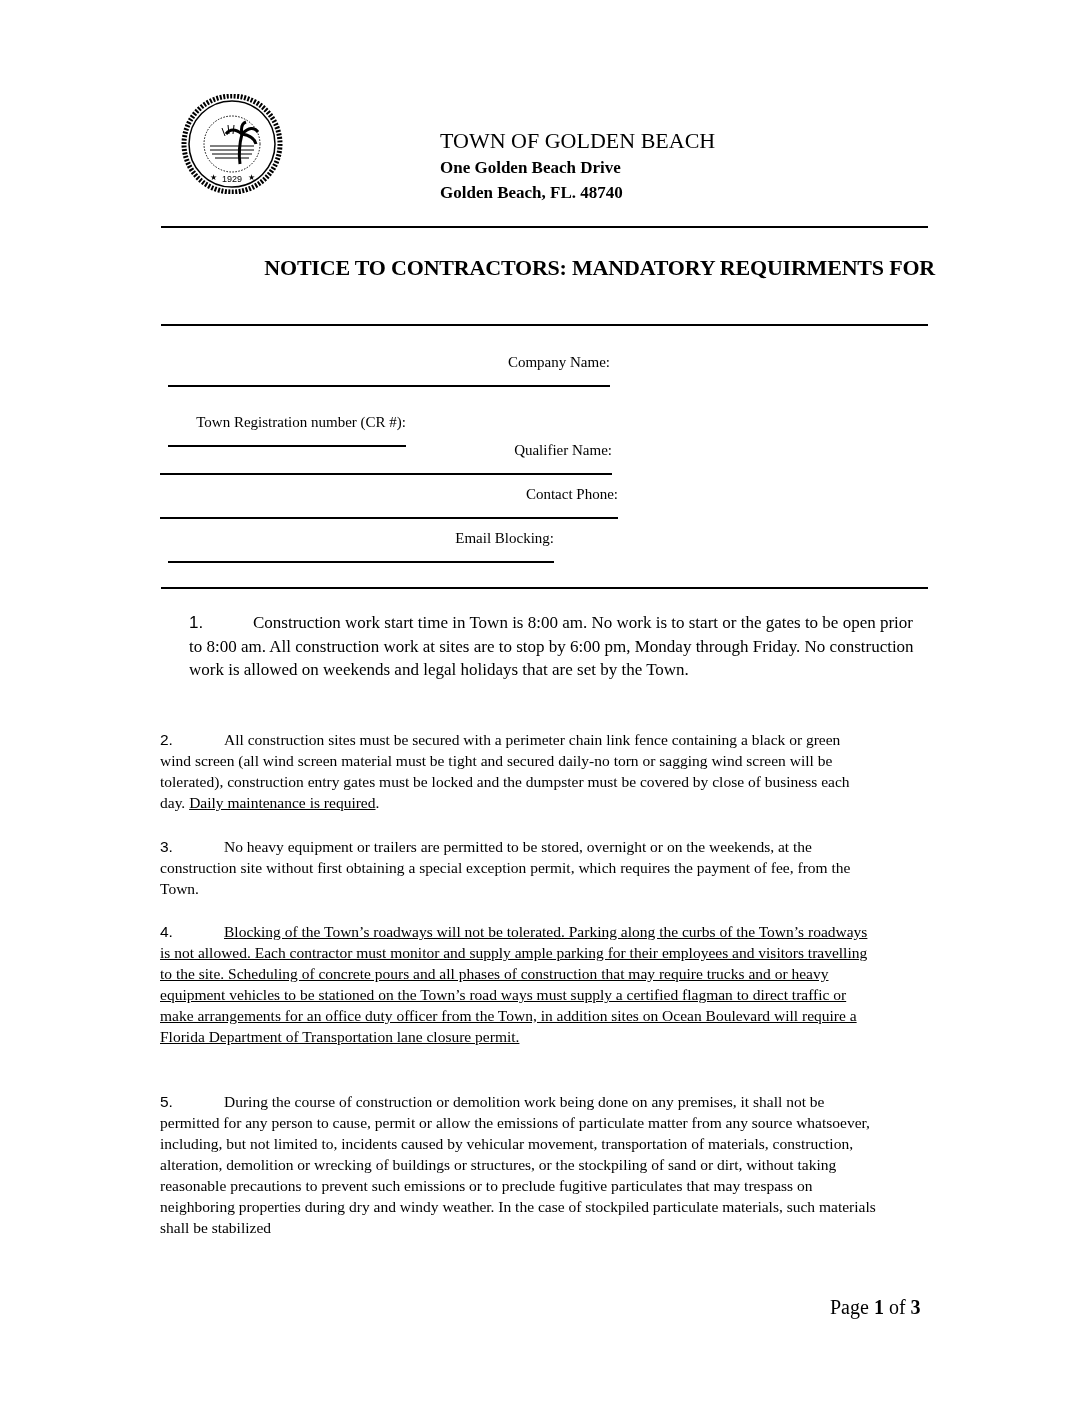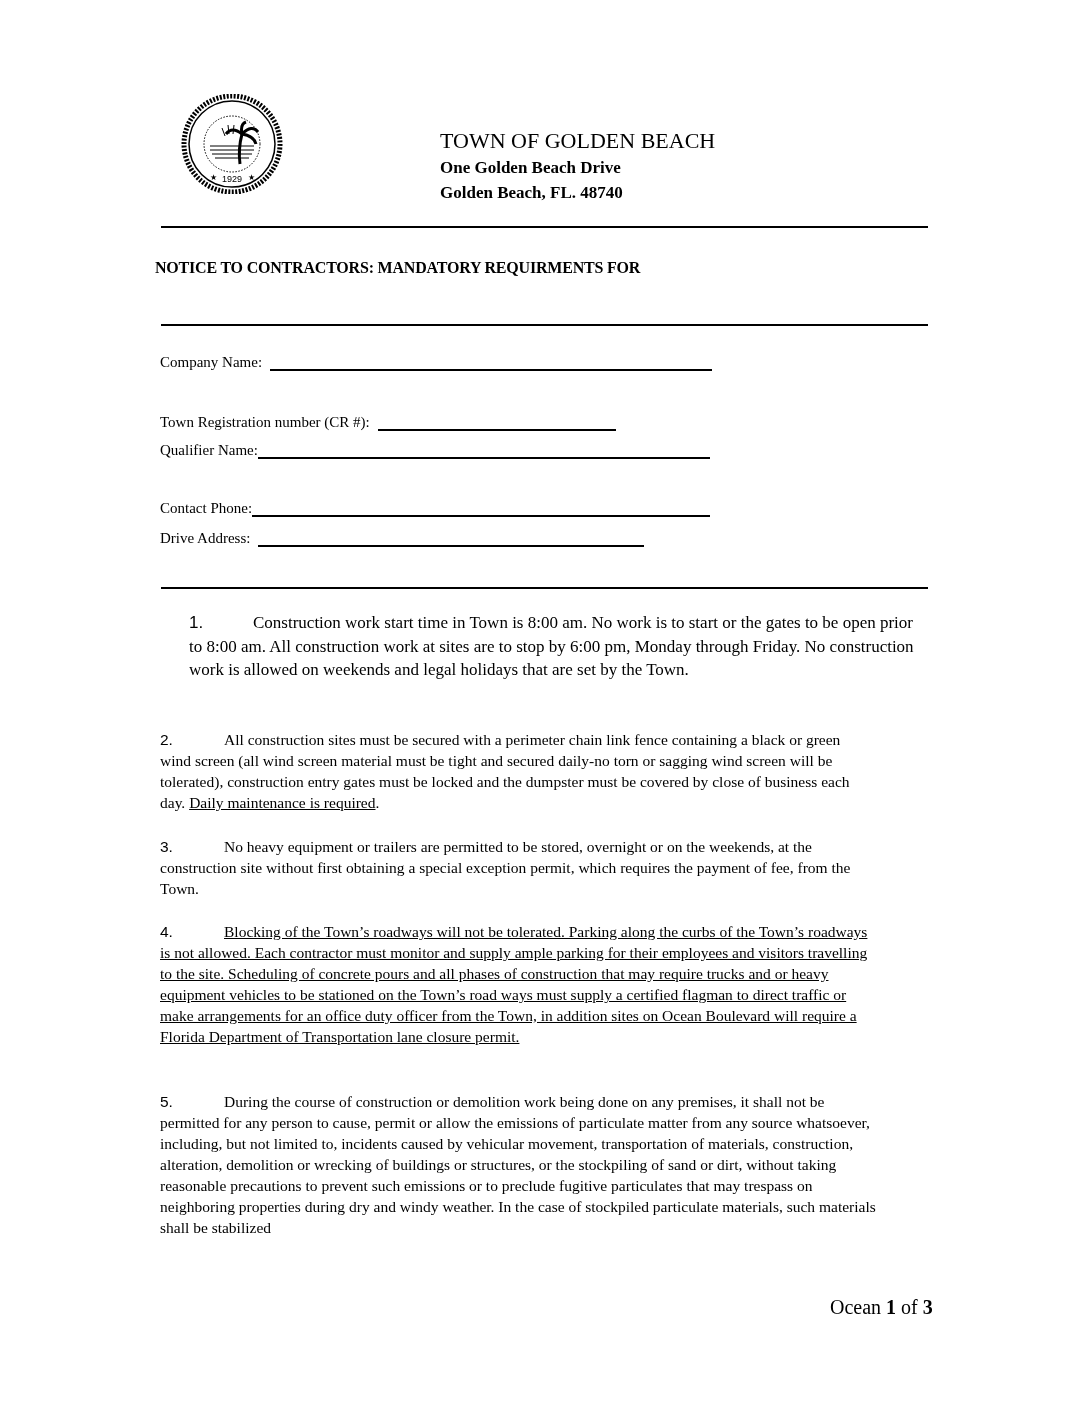--- a/index.html
+++ b/index.html
@@ -4,22 +4,22 @@
 <style>
   html, body { margin:0; padding:0; background:#ffffff; }
   body { width:1088px; height:1408px; position:relative; overflow:hidden; color:#000;
          font-family:"Liberation Serif", "DejaVu Serif", serif; }
   .abs { position:absolute; }
   .seal { left:170px; top:94px; width:124px; height:100px; }
   .hdr { left:440px; width:360px; text-align:left; }
   .hdr-title { top:128px; font-size:22px; }
   .hdr-line { font-size:17px; font-weight:bold; }
   .rule { left:161px; width:767px; height:2px; background:#000; }
-  .notice { left:155px; width:780px; top:256px; text-align:left; font-weight:bold; font-size:16px; line-height:24px; letter-spacing:-0.2px; }
-  .field { left:160px; font-size:15px; display:flex; align-items:flex-end; }
+  .notice { left:155px; width:780px; top:256px; text-align:right; font-weight:bold; font-size:22px; line-height:24px; letter-spacing:-0.2px; }
+  .field { left:160px; font-size:15px; display:flex; align-items:flex-end;flex-direction:column; }
   .field .line { border-bottom:2px solid #000; height:14px; margin-left:4px; }
   .para { left:160px; width:720px; font-size:15.5px; line-height:21px; }
   .para .num { font-family:"Liberation Sans", "DejaVu Sans", sans-serif; display:inline-block; width:64px; }
   .p1 { font-size:17px; line-height:23.5px; }
   .u { text-decoration:underline; }
   .footer { left:830px; top:1296px; font-size:20px; }
   .footer b { font-weight:bold; }
 </style>
 </head>
 <body>
@@ -63,26 +63,26 @@
   <span class="line" style="width:442px; margin-left:8px;"></span>
 </div>
 <div class="abs field" style="top:414px;">
   <span>Town Registration number (CR #):</span>
   <span class="line" style="width:238px; margin-left:8px;"></span>
 </div>
 <div class="abs field" style="top:442px;">
   <span>Qualifier Name:</span>
   <span class="line" style="width:452px; margin-left:0;"></span>
 </div>
-<div class="abs field" style="top:500px;">
+<div class="abs field" style="top:486px;">
   <span>Contact Phone:</span>
   <span class="line" style="width:458px; margin-left:0;"></span>
 </div>
 <div class="abs field" style="top:530px;">
-  <span>Drive Address:</span>
+  <span>Email Blocking:</span>
   <span class="line" style="width:386px; margin-left:8px;"></span>
 </div>
 
 <div class="abs rule" style="top:587px;"></div>
 
 <div class="abs para p1" style="top:611px; width:725px;margin-left:29px;">
   <span class="num">1.</span><span>Construction work start time in Town is 8:00 am. No work is to start or the gates to be open prior to 8:00 am. All construction work at sites are to stop by 6:00 pm, Monday through Friday. No construction work is allowed on weekends and legal holidays that are set by the Town.</span>
 </div>
 
 <div class="abs para" style="top:729px; width:700px;">
@@ -95,17 +95,17 @@
 
 <div class="abs para" style="top:921px; width:718px;">
   <span class="num">4.</span><span class="u">Blocking of the Town’s roadways will not be tolerated. Parking along the curbs of the Town’s roadways is not allowed.  Each contractor must monitor and supply ample parking for their employees and visitors travelling to the site.  Scheduling of concrete pours and all phases of construction that may require trucks and or heavy equipment vehicles to be stationed on the Town’s road ways must supply a certified flagman to direct traffic or make arrangements for an office duty officer from the Town, in addition sites on Ocean Boulevard will require a Florida Department of Transportation lane closure permit.</span>
 </div>
 
 <div class="abs para" style="top:1091px; width:718px;">
   <span class="num">5.</span><span>During the course of construction or demolition work being done on any premises, it shall not be permitted for any person to cause, permit or allow the emissions of particulate matter from any source whatsoever, including, but not limited to, incidents caused by vehicular movement, transportation of materials, construction, alteration, demolition or wrecking of buildings or structures, or the stockpiling of sand or dirt, without taking reasonable precautions to prevent such emissions or to preclude fugitive particulates that may trespass on neighboring properties during dry and windy weather. In the case of stockpiled particulate materials, such materials shall be stabilized</span>
 </div>
 
 <div class="abs footer">
-  <span>Ocean</span>
+  <span>Page</span>
   <b>1</b>
   <span>of</span>
   <b>3</b>
 </div>
 
 </body></html>

